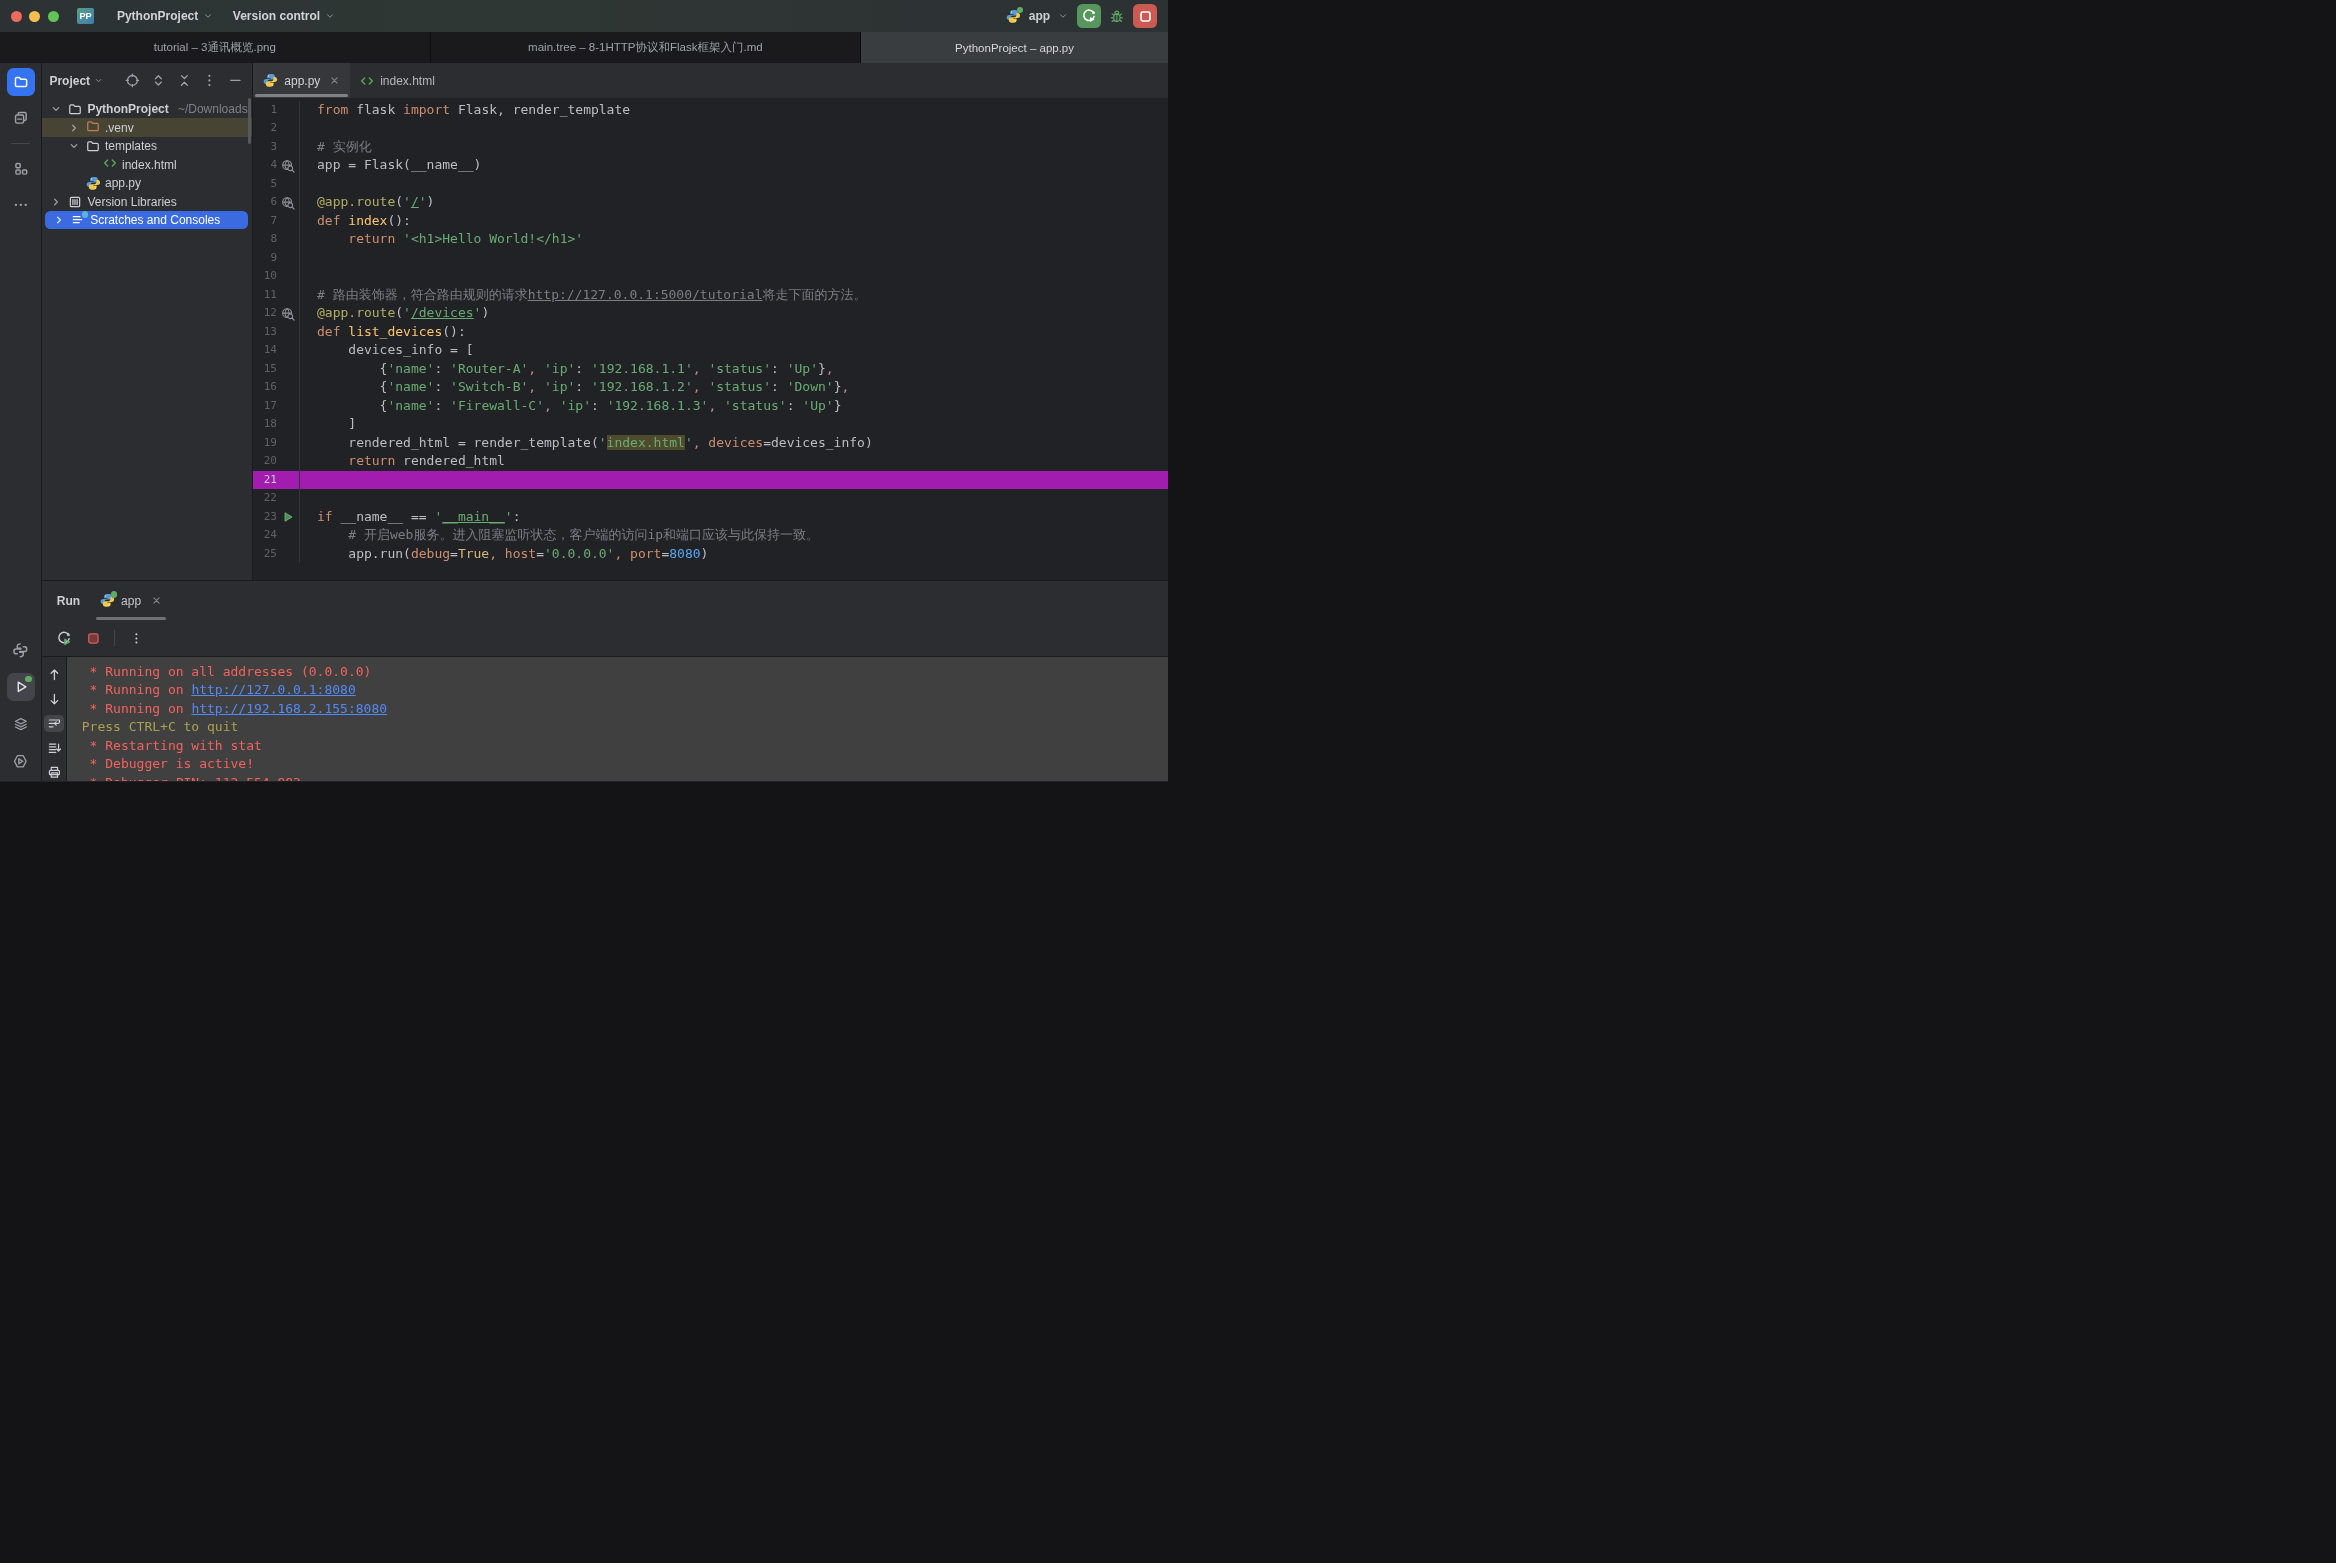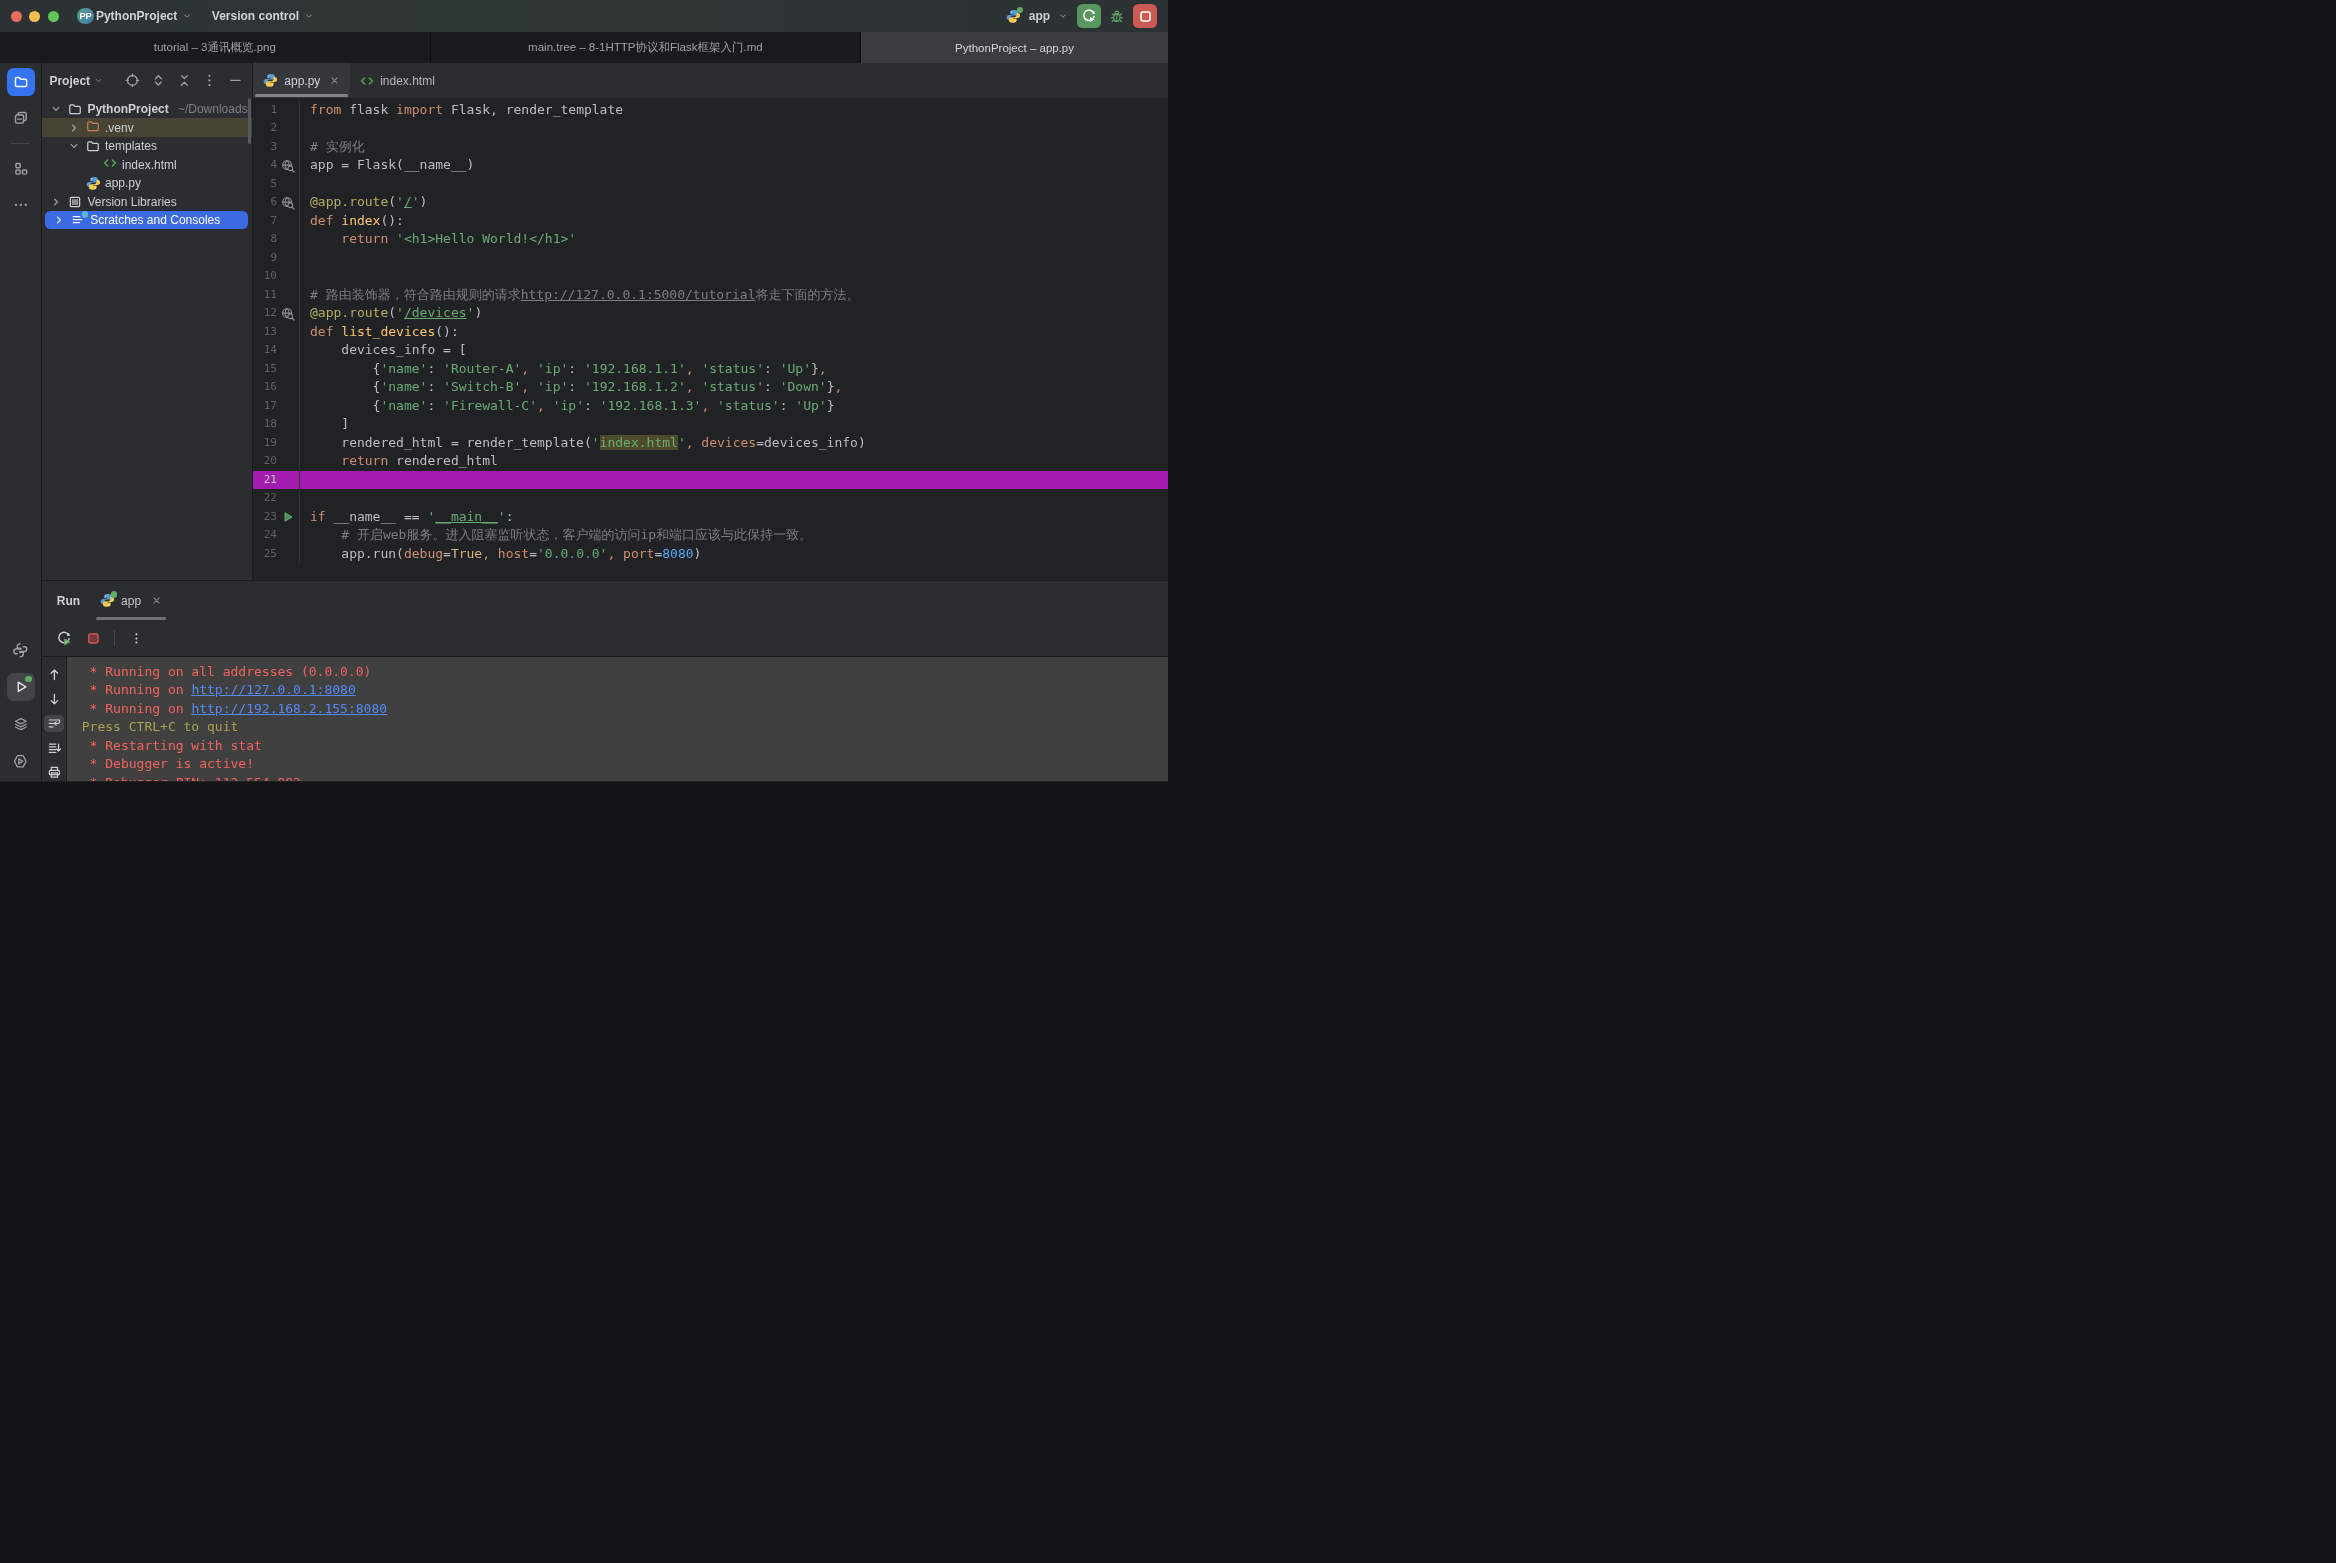--- a/index.html
+++ b/index.html
@@ -5,22 +5,22 @@
   html,body{margin:0;padding:0;background:#141416;}
   .app{width:1168px;height:782px;position:relative;overflow:hidden;background:#212226;
        font-family:"Liberation Sans",sans-serif;color:#bcbec4;font-size:12px;-webkit-font-smoothing:antialiased;}
   .ic{display:inline-flex;align-items:center;justify-content:center;line-height:0;}
   .ic svg{display:block;}
 
   
   .titlebar{height:32px;background:linear-gradient(90deg,#2c3234,#2f3734 40%,#2c3133);display:flex;align-items:center;padding:0 11px;}
   .lights{display:flex;gap:7.4px;margin-right:18.5px;}
   .light{width:11px;height:11px;border-radius:50%;}
-  .pp-badge{width:16.6px;height:16.6px;border-radius:8px;background:linear-gradient(135deg,#58a08a,#3f7cae);
-            color:#fff;font-size:9.2px;font-weight:700;display:flex;align-items:center;justify-content:center;margin-right:2px;}
+  .pp-badge{width:16.6px;height:16.6px;border-radius:2px;background:linear-gradient(135deg,#58a08a,#3f7cae);
+            color:#fff;font-size:9.2px;font-weight:700;display:flex;align-items:center;justify-content:center;margin-right:23px;}
   .tb-item{display:flex;align-items:center;gap:4.6px;color:#d0d3d7;font-weight:600;margin-right:20px;cursor:pointer;}
   .tb-chev{color:#8f939a;}
   .tb-right{margin-left:auto;display:flex;align-items:center;gap:8.3px;}
   .tb-run-name{color:#cfd2d6;font-weight:600;}
   .btn28{width:24px;height:24px;border-radius:5.5px;display:flex;align-items:center;justify-content:center;cursor:pointer;}
   .btn-green{background:#57965C;}
   .btn-red{background:#CB5A52;}
   .pyico{position:relative;display:inline-flex;}
   .run-dot{position:absolute;top:-1.8px;right:-2.8px;width:6.5px;height:6.5px;border-radius:50%;background:#5FAD65;}
 
@@ -64,21 +64,21 @@
   .editor{flex:1;display:flex;flex-direction:column;background:#212226;min-width:0;}
   .editor-tabs{height:35px;background:#2b2d30;display:flex;flex-shrink:0;}
   .etab{display:flex;align-items:center;gap:6.5px;padding:0 10px;color:#b4b8bf;cursor:pointer;position:relative;}
   .etab.active{background:#35373B;color:#ced0d6;}
   .etab.active::after{content:"";position:absolute;left:1.8px;right:1.8px;bottom:0.9px;height:3.2px;border-radius:1.8px;background:#7E8188;}
   .etab .close{color:#84888f;margin-left:1.8px;}
   .code{flex:1;padding-top:2.8px;font-family:"DejaVu Sans Mono",monospace;font-size:13px;overflow:hidden;}
   .line{display:flex;height:18.5px;line-height:18.5px;white-space:pre;}
   .ln-num{width:24px;text-align:right;color:#5E6266;font-size:11px;flex-shrink:0;line-height:18.5px;}
   .ln-ico{width:22px;display:flex;align-items:center;justify-content:center;flex-shrink:0;}
-  .ln-code{padding-left:10px;border-left:0.9px solid #323539;flex:1;}
+  .ln-code{padding-left:17px;border-left:0.9px solid #323539;flex:1;}
   .line.cur{background:#a21caf;}
   .line.cur .ln-num{color:#c8cbd0;}
   .tk-k{color:var(--tk-k);} .tk-s{color:var(--tk-s);} .tk-su{color:var(--tk-su);text-decoration:underline;}
   .tk-c{color:var(--tk-c);} .tk-cu{color:var(--tk-cu);text-decoration:underline;}
   .tk-dec{color:var(--tk-dec);} .tk-f{color:var(--tk-f);} .tk-n{color:var(--tk-n);}
   .tk-a{color:var(--tk-a);} .tk-b{color:var(--tk-b);} .tk-d{color:var(--tk-d);}
   .tk-hl{color:var(--tk-su);background:var(--tk-hlbg);}
 
   
   .run-panel{flex:1;display:flex;flex-direction:column;border-top:0.9px solid #1a1b1e;background:#2b2d30;min-height:0;}

